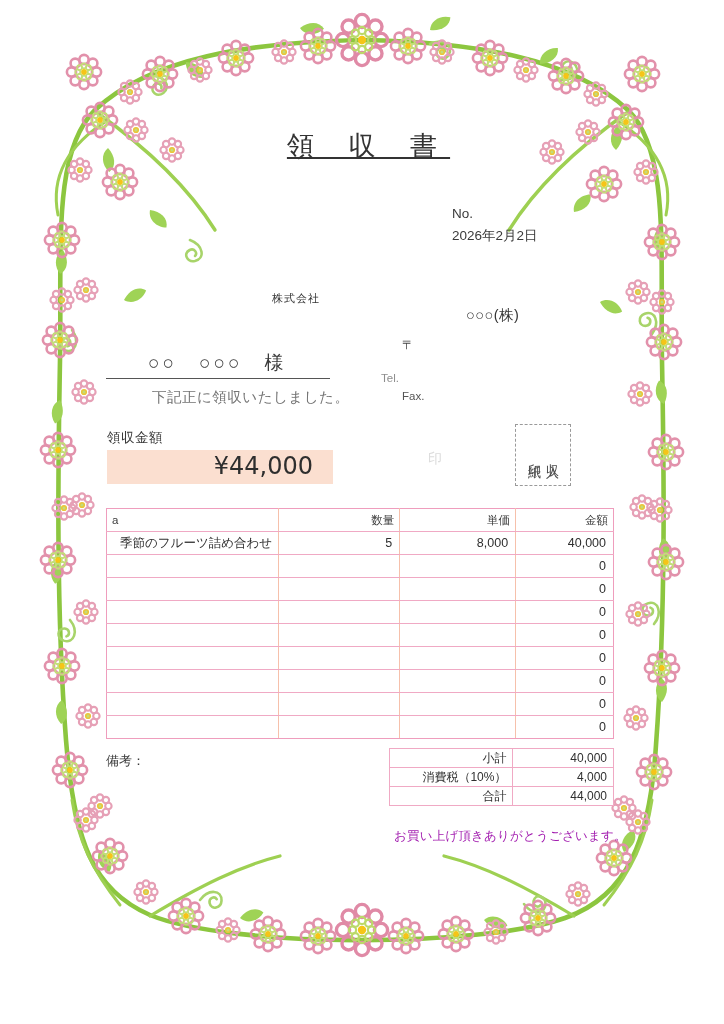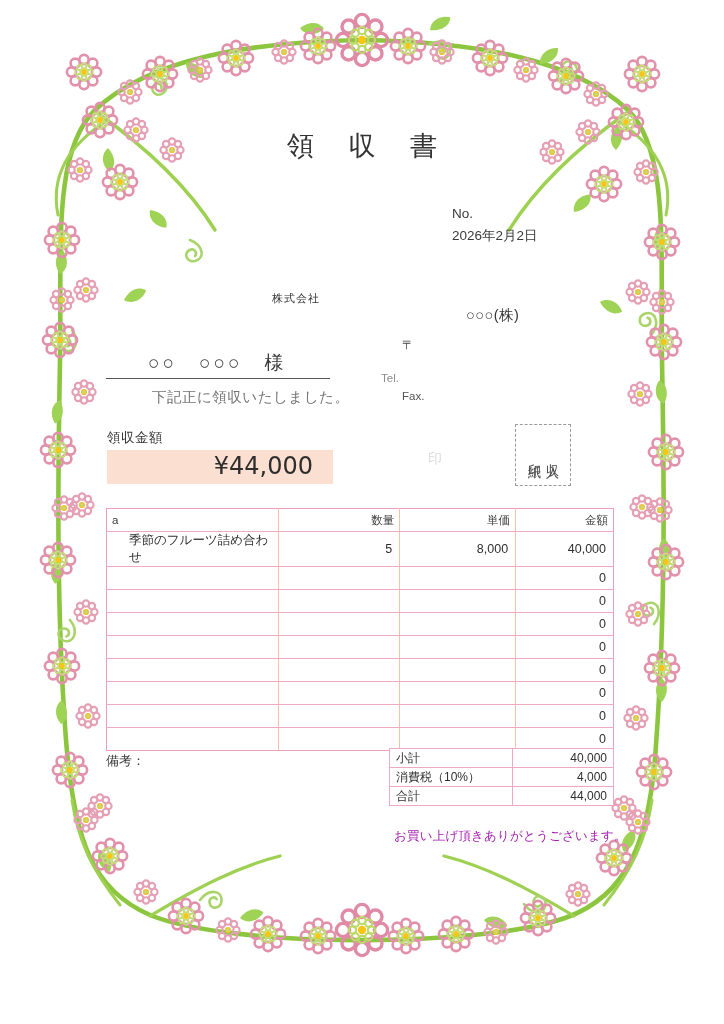--- a/index.html
+++ b/index.html
@@ -29,20 +29,21 @@
     z-index: 2;
   }
 
   .page-title {
     position: absolute; left: 0; top: 128px; width: 724px;
     text-align: center;
     font-size: 27px; letter-spacing: 13px;
     color: #333333;
     font-family: "DejaVu Sans", "Liberation Sans", sans-serif;
     text-indent: 13px;
+    text-decoration: underline;
   }
 
   .meta-block {
     position: absolute; left: 452px; top: 203px;
     font-size: 13.5px; line-height: 22px; color: #3a3a3a;
   }
 
   .issuer-kabushiki {
     position: absolute; left: 272px; top: 291px;
     font-size: 11px; color: #333; letter-spacing: 1px;
@@ -131,21 +132,21 @@
     border-right: 1.1px solid #f6c0ab;
     height: 23px; padding: 0 5px;
     font-weight: normal;
   }
   .items-table th { text-align: center; font-size: 11.5px; color: #3a3a3a; }
   .items-table tr:first-child th { border-top: 1.4px solid #ef9dbd; }
   .items-table .c-name  { width: 172px; text-align: left; }
   .items-table .c-qty   { width: 122px; text-align: right; }
   .items-table .c-price { width: 116px; text-align: right; }
   .items-table .c-amt   { width: 98px;  text-align: right; }
-  .items-table td.c-name { padding-left: 22px; }
+  .items-table td.c-name { padding-left: 13px; }
   .items-table td.c-qty, .items-table td.c-price, .items-table td.c-amt { padding-right: 7px; }
   .items-table .edge-l { border-left: 1.4px solid #ef9dbd; }
   .items-table .edge-r { border-right: 1.4px solid #ef9dbd; }
   .items-table tr:last-child td { border-bottom: 1.4px solid #ef9dbd; }
 
   .remarks {
     position: absolute; left: 106px; top: 752px;
     font-size: 13px; color: #3a3a3a;
   }
 
@@ -153,21 +154,21 @@
     position: absolute; left: 389px; top: 748px;
     width: 225px;
     border-collapse: collapse;
     font-size: 12px; color: #2f2f2f;
     background: #ffffff;
   }
   .totals-table td {
     border: 1.1px solid #f0a9c4;
     height: 19px; padding: 0 6px;
   }
-  .totals-table .t-label { width: 124px; text-align: left; }
+  .totals-table .t-label { width: 124px; text-align: right; }
   .totals-table .t-value { width: 101px; text-align: right; }
 
   .thanks {
     position: absolute; left: 394px; top: 828px;
     font-size: 12.5px; color: #a21caf; letter-spacing: .2px;
   }
 </style>
 </head>
 <body>
 

